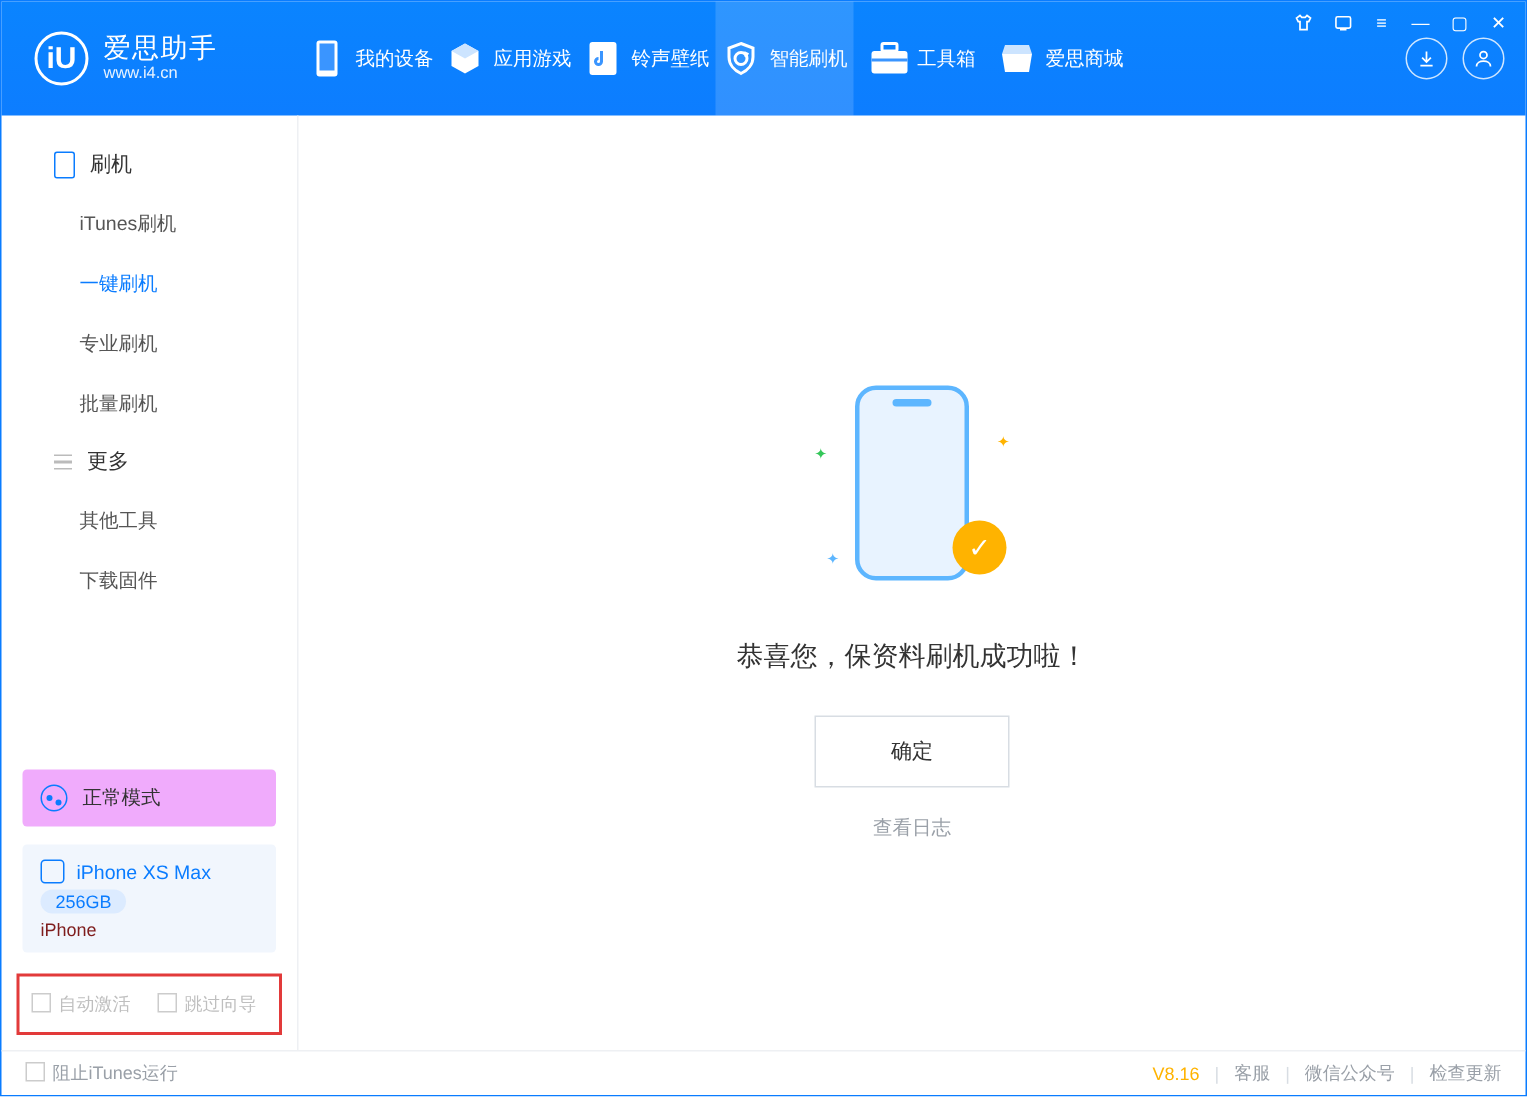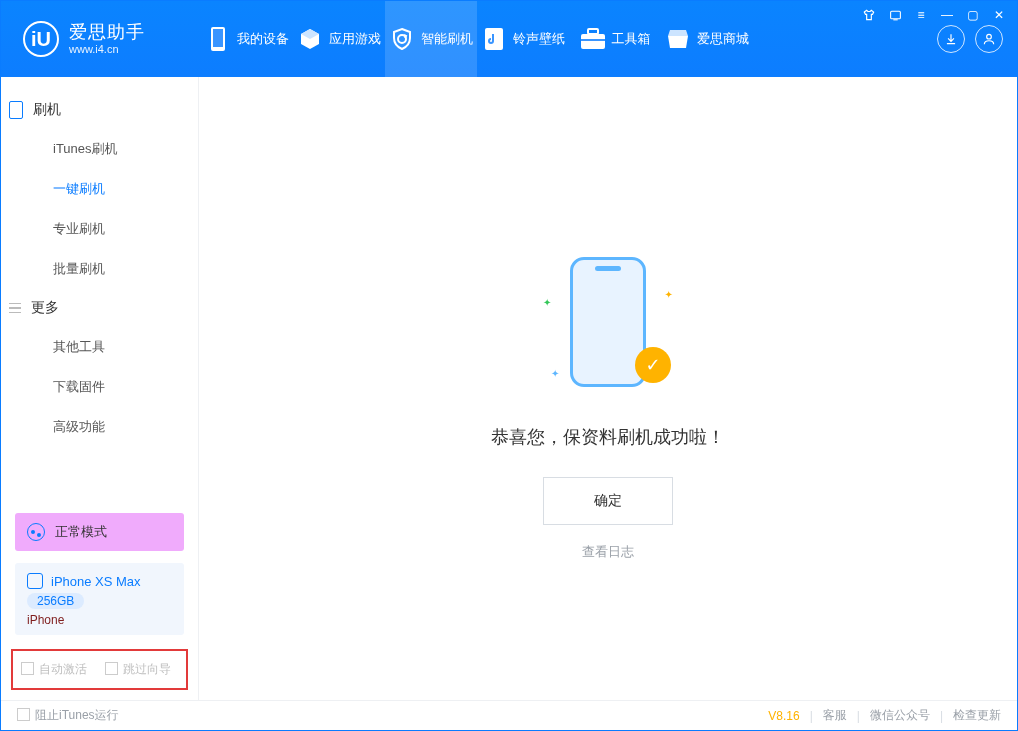--- a/index.html
+++ b/index.html
@@ -82,21 +82,21 @@
   width: 198px;
   border-right: 1px solid #eef0f3;
   display: flex;
   flex-direction: column;
   padding-top: 14px;
   font-size: 13px;
   color: #555;
 }
 .side-group-header {
   display: flex; align-items: center;
-  padding: 10px 8px;
+  padding: 10px 35px;
   color: #333;
   font-size: 14px;
   gap: 10px;
 }
 .side-item {
   padding: 11px 18px 11px 52px;
   cursor: pointer;
   color: #555;
 }
 .side-item.active { color: #0a7cff; }
@@ -249,38 +249,38 @@
       </div>
       <div class="tab">
         <span class="tab-icon">
             <svg width="24" height="24" viewBox="0 0 24 24" fill="#fff">
               <path d="M12 2l9 5v10l-9 5-9-5V7z" fill="#fff"></path>
               <path d="M12 2l9 5-9 5-9-5z" fill="#cce4ff"></path>
             </svg>
           </span>
         <span>应用游戏</span>
       </div>
+      <div class="tab">
+        <span class="tab-icon">
+            <svg width="22" height="24" viewBox="0 0 22 24" fill="#fff">
+              <rect x="2" y="1" width="18" height="22" rx="2"></rect>
+              <path d="M10 7v7a2 2 0 11-2-2" stroke="#3a95ff" stroke-width="2" fill="none"></path>
+            </svg>
+          </span>
+        <span>铃声壁纸</span>
+      </div>
       <div class="tab active">
         <span class="tab-icon">
             <svg width="24" height="24" viewBox="0 0 24 24" fill="none" stroke="#fff" stroke-width="2">
               <path d="M12 2l8 3v6c0 5-3.5 9-8 11-4.5-2-8-6-8-11V5z"></path>
               <path d="M8 12a4 4 0 108 0 4 4 0 00-8 0"></path>
               <path d="M14 8l2 1-1 2"></path>
             </svg>
           </span>
         <span>智能刷机</span>
-      </div>
-      <div class="tab">
-        <span class="tab-icon">
-            <svg width="22" height="24" viewBox="0 0 22 24" fill="#fff">
-              <rect x="2" y="1" width="18" height="22" rx="2"></rect>
-              <path d="M10 7v7a2 2 0 11-2-2" stroke="#3a95ff" stroke-width="2" fill="none"></path>
-            </svg>
-          </span>
-        <span>铃声壁纸</span>
       </div>
       <div class="tab">
         <span class="tab-icon">
             <svg width="26" height="22" viewBox="0 0 26 22" fill="#fff">
               <rect x="1" y="6" width="24" height="15" rx="2"></rect>
               <rect x="8" y="1" width="10" height="5" rx="1" fill="none" stroke="#fff" stroke-width="2"></rect>
               <rect x="1" y="11" width="24" height="2" fill="#3a95ff"></rect>
             </svg>
           </span>
         <span>工具箱</span>
@@ -324,21 +324,20 @@
       <div class="side-group-header">
         <span class="hamburger">
             <span></span>
             <span></span>
             <span></span>
           </span>
         <span>更多</span>
       </div>
       <div class="side-item">其他工具</div>
       <div class="side-item">下载固件</div>
-      <div class="side-item">高级功能</div>
 
       <div class="sidebar-spacer"></div>
 
       <div class="status-box">
         <span class="status-icon"></span>
         <span>正常模式</span>
       </div>
 
       <div class="device-box">
         <div class="device-row1">

